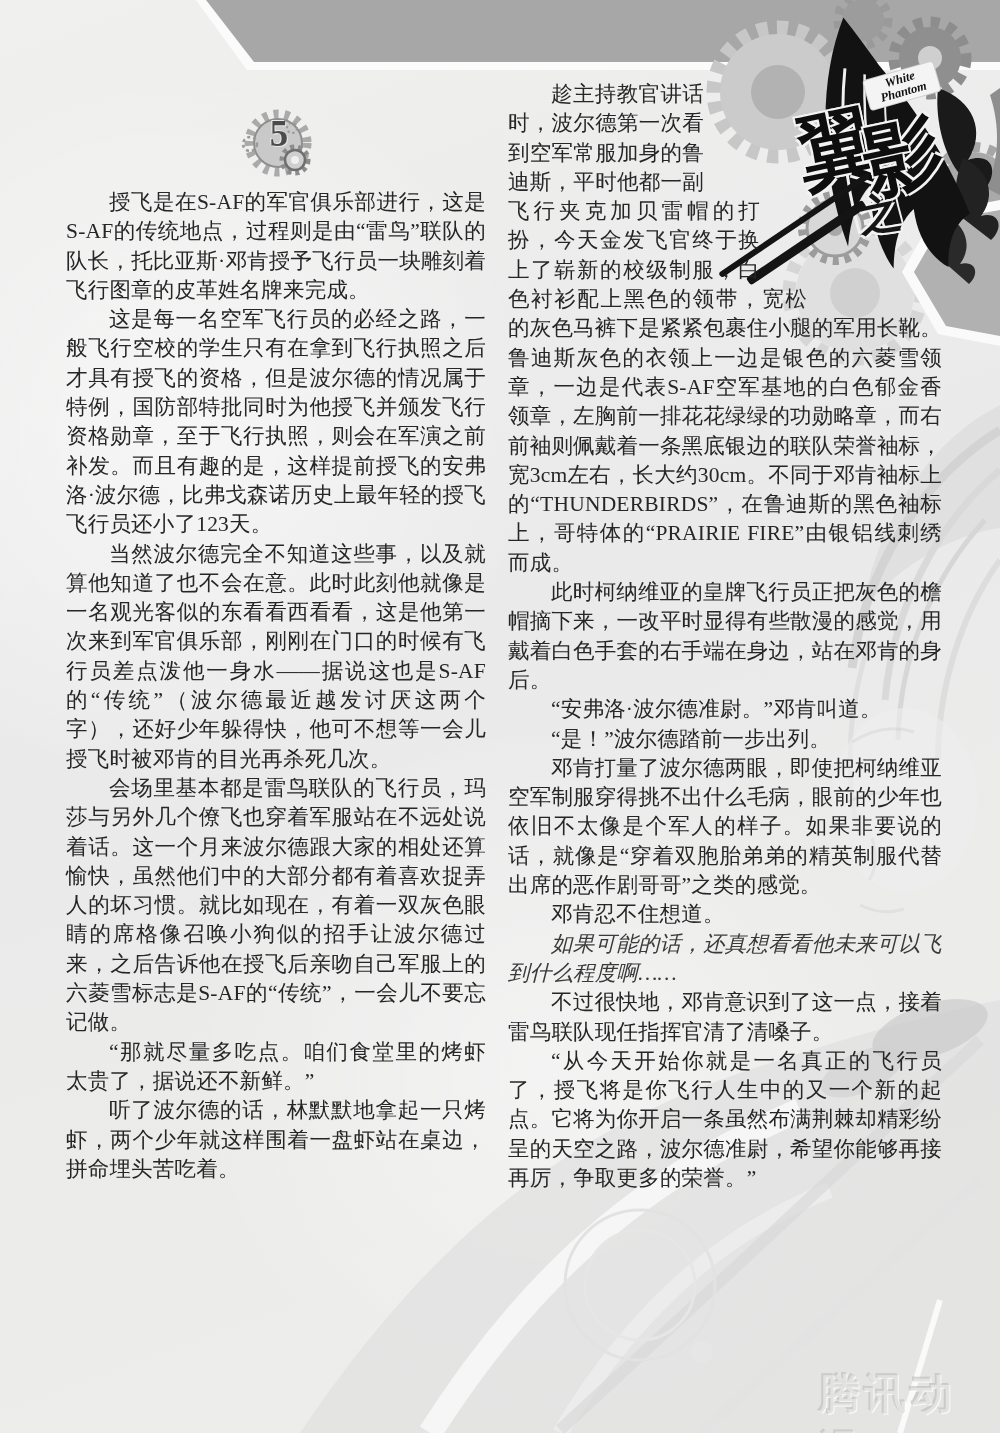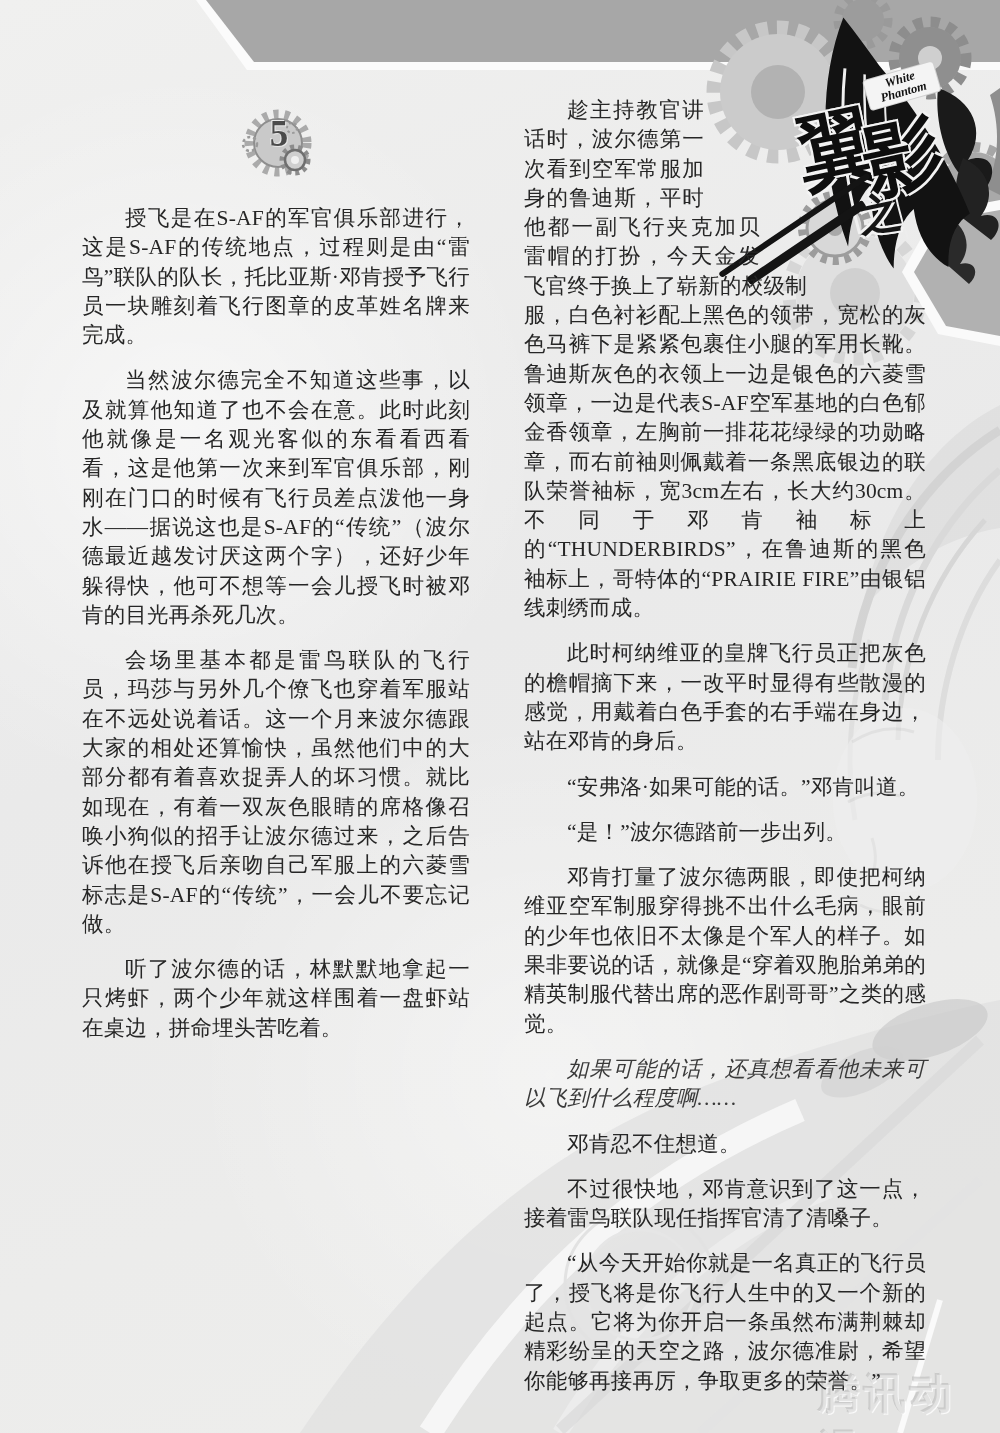--- a/index.html
+++ b/index.html
@@ -11,21 +11,21 @@
           radial-gradient(circle at 55% 75%, rgba(255,255,255,.4) 0%, rgba(255,255,255,0) 30%),
           linear-gradient(160deg,#f0f0ef 0%,#eaeaea 45%,#eeeeec 100%);}
   svg{display:block;}
   #decor{position:absolute;left:0;top:0;z-index:0;pointer-events:none;}
 
   
   .col{position:absolute;z-index:2;font-size:21.5px;line-height:29.3px;color:#262626;
        text-align:justify;letter-spacing:.2px;}
   #col-left{left:66px;top:188px;width:420px;}
   #col-right{left:508px;top:80px;width:434px;}
-  .para{margin:16px;text-indent:2em;}
+  .para{margin:0;text-indent:2em;}
   .para.italic{font-style:italic;color:#3a3a3a;}
   .float-a,.float-b,.float-c{float:right;clear:right;}
   .float-a{width:238px;height:117px;}
   .float-b{width:182px;height:59px;}
   .float-c{width:135px;height:30px;}
 
   
   #chapter-marker{position:absolute;left:210px;top:100px;width:120px;height:90px;z-index:1;}
   #chapter-num{position:absolute;left:47px;top:12px;width:44px;text-align:center;
                font-size:37px;font-weight:bold;color:#4b4b4b;
@@ -172,34 +172,36 @@
     <span id="logo-char-top" class="logo-char">翼</span>
     <span id="logo-char-bottom" class="logo-char">影</span>
     <span id="logo-char-mid" class="logo-char">之</span>
     <span id="logo-sub">White Phantom</span>
     <div id="tail-1" class="tail"></div>
     <div id="tail-2" class="tail"></div>
   </div>
 
   <div id="col-left" class="col">
       <p class="para">授飞是在S-AF的军官俱乐部进行，这是S-AF的传统地点，过程则是由“雷鸟”联队的队长，托比亚斯·邓肯授予飞行员一块雕刻着飞行图章的皮革姓名牌来完成。</p>
+      <p class="para">这是每一名空军飞行员的必经之路，一般飞行空校的学生只有在拿到飞行执照之后才具有授飞的资格，但是波尔德的情况属于特例，国防部特批同时为他授飞并颁发飞行资格勋章，至于飞行执照，则会在军演之前补发。而且有趣的是，这样提前授飞的安弗洛·波尔德，比弗戈森诺历史上最年轻的授飞飞行员还小了123天。</p>
       <p class="para">当然波尔德完全不知道这些事，以及就算他知道了也不会在意。此时此刻他就像是一名观光客似的东看看西看看，这是他第一次来到军官俱乐部，刚刚在门口的时候有飞行员差点泼他一身水——据说这也是S-AF的“传统”（波尔德最近越发讨厌这两个字），还好少年躲得快，他可不想等一会儿授飞时被邓肯的目光再杀死几次。</p>
       <p class="para">会场里基本都是雷鸟联队的飞行员，玛莎与另外几个僚飞也穿着军服站在不远处说着话。这一个月来波尔德跟大家的相处还算愉快，虽然他们中的大部分都有着喜欢捉弄人的坏习惯。就比如现在，有着一双灰色眼睛的席格像召唤小狗似的招手让波尔德过来，之后告诉他在授飞后亲吻自己军服上的六菱雪标志是S-AF的“传统”，一会儿不要忘记做。</p>
+      <p class="para">“那就尽量多吃点。咱们食堂里的烤虾太贵了，据说还不新鲜。”</p>
       <p class="para">听了波尔德的话，林默默地拿起一只烤虾，两个少年就这样围着一盘虾站在桌边，拼命埋头苦吃着。</p>
     </div>
 
   <div id="col-right" class="col">
     <div class="float-a"></div>
     <div class="float-b"></div>
     <div class="float-c"></div>
   <p class="para">趁主持教官讲话时，波尔德第一次看到空军常服加身的鲁迪斯，平时他都一副飞行夹克加贝雷帽的打扮，今天金发飞官终于换上了崭新的校级制服，白色衬衫配上黑色的领带，宽松的灰色马裤下是紧紧包裹住小腿的军用长靴。鲁迪斯灰色的衣领上一边是银色的六菱雪领章，一边是代表S-AF空军基地的白色郁金香领章，左胸前一排花花绿绿的功勋略章，而右前袖则佩戴着一条黑底银边的联队荣誉袖标，宽3cm左右，长大约30cm。不同于邓肯袖标上的“THUNDERBIRDS”，在鲁迪斯的黑色袖标上，哥特体的“PRAIRIE FIRE”由银铝线刺绣而成。</p>
       <p class="para">此时柯纳维亚的皇牌飞行员正把灰色的檐帽摘下来，一改平时显得有些散漫的感觉，用戴着白色手套的右手端在身边，站在邓肯的身后。</p>
-      <p class="para">“安弗洛·如果可能的话。”邓肯叫道。</p>
+      <p class="para">“安弗洛·波尔德准尉。”邓肯叫道。</p>
       <p class="para">“是！”波尔德踏前一步出列。</p>
       <p class="para">邓肯打量了波尔德两眼，即使把柯纳维亚空军制服穿得挑不出什么毛病，眼前的少年也依旧不太像是个军人的样子。如果非要说的话，就像是“穿着双胞胎弟弟的精英制服代替出席的恶作剧哥哥”之类的感觉。</p>
+      <p class="para">邓肯忍不住想道。</p>
       <p class="para italic">如果可能的话，还真想看看他未来可以飞到什么程度啊……</p>
-      <p class="para">邓肯忍不住想道。</p>
       <p class="para">不过很快地，邓肯意识到了这一点，接着雷鸟联队现任指挥官清了清嗓子。</p>
       <p class="para">“从今天开始你就是一名真正的飞行员了，授飞将是你飞行人生中的又一个新的起点。它将为你开启一条虽然布满荆棘却精彩纷呈的天空之路，波尔德准尉，希望你能够再接再厉，争取更多的荣誉。”</p>
     </div>
 
   <div id="watermark">腾讯动漫</div>
 </div>
 
 </body></html>

